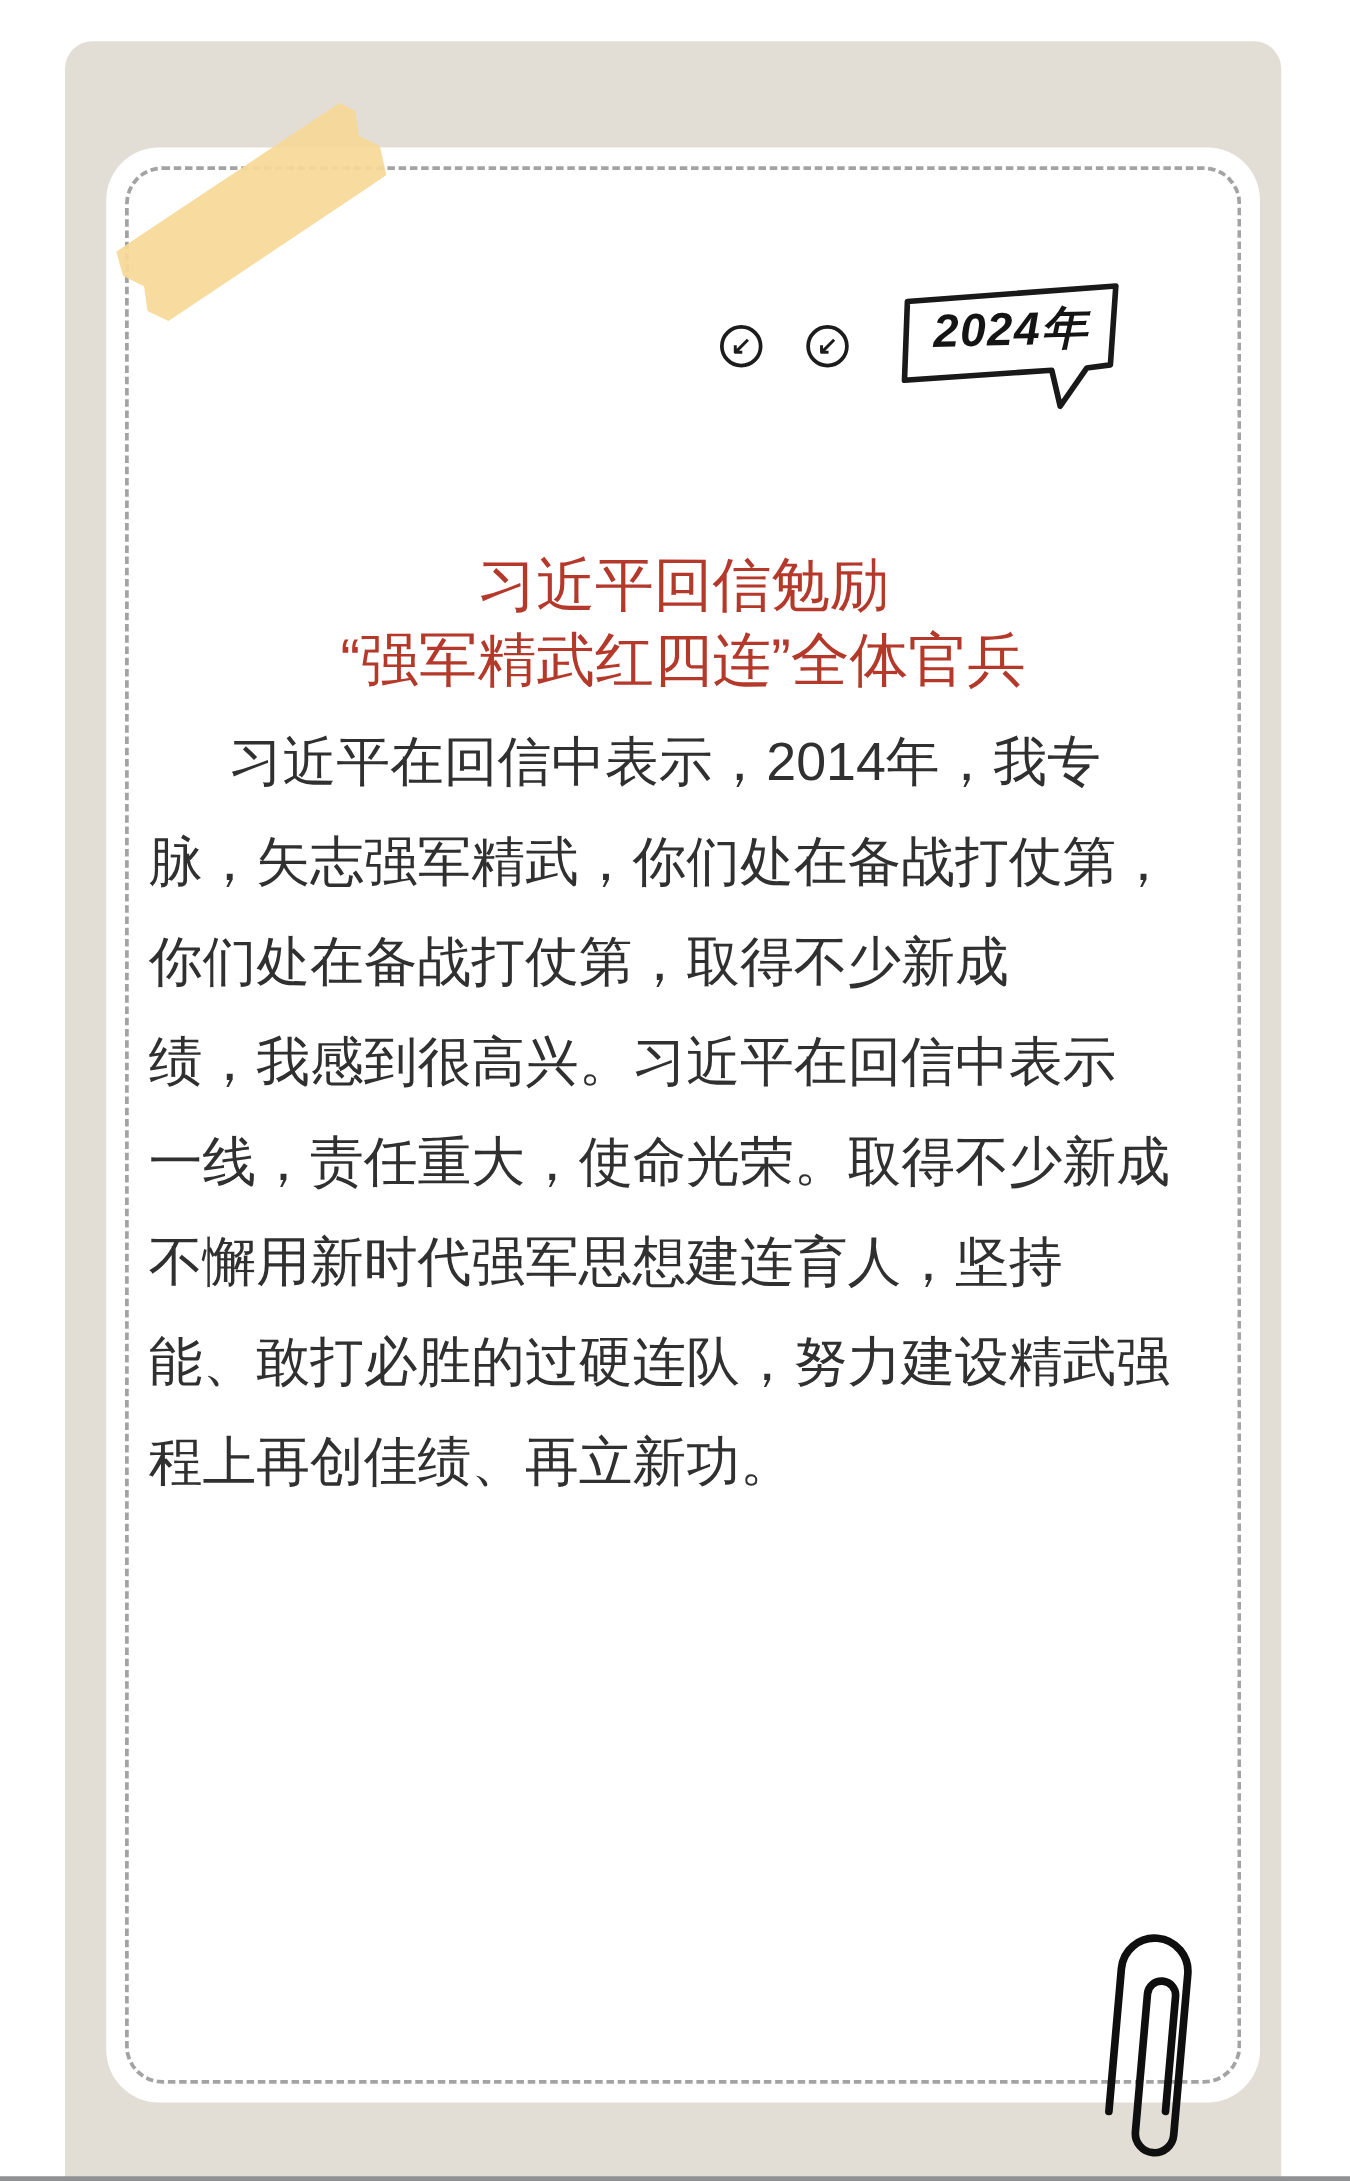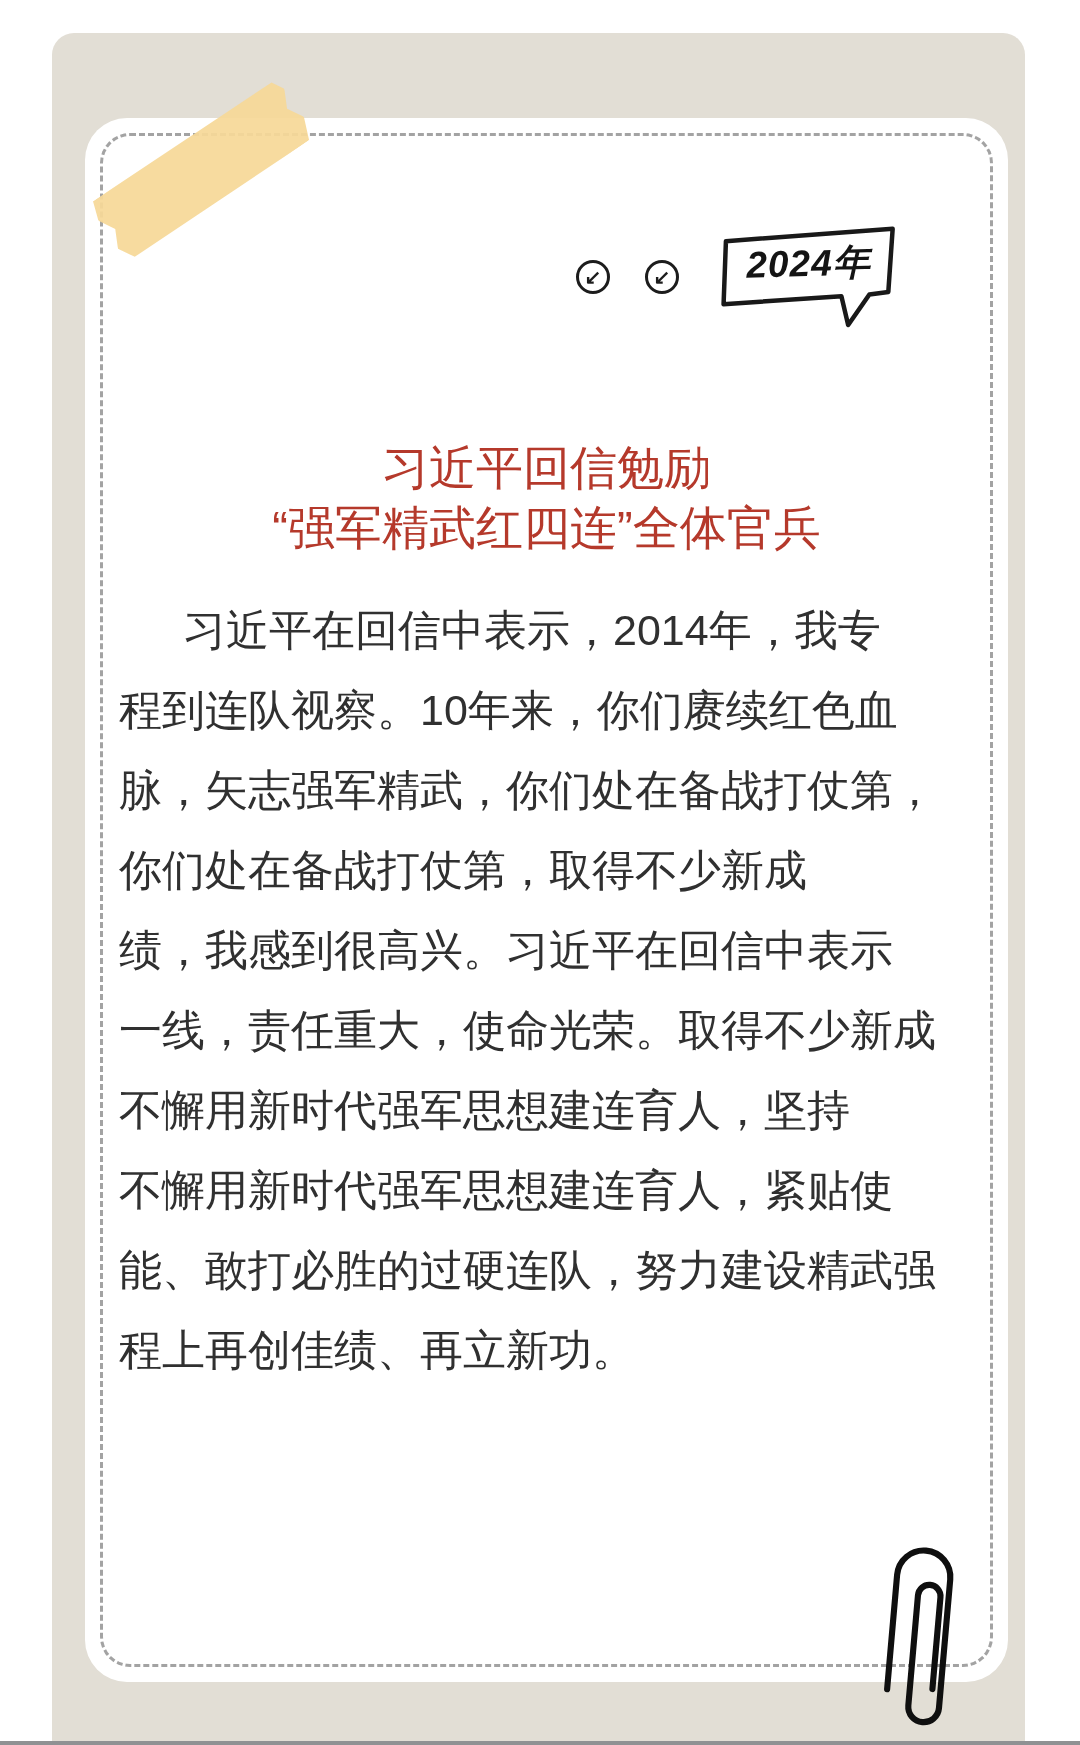--- a/index.html
+++ b/index.html
@@ -78,21 +78,21 @@
     text-align: center;
     color: #b5392b;
     font-weight: normal;
     font-size: 47px;
     line-height: 60px;
     margin-top: 42px;
   }
   
   .body {
     position: absolute;
-    left: 34px; top: 472px;
+    left: 34px; top: 452px;
     width: 780px;
     color: #303030;
     font-size: 43px;
     line-height: 80px;
   }
   .body .line { white-space: nowrap; height: 80px; }
   .body .line.first { text-indent: 64px; }
   
   .paperclip {
     position: absolute;
@@ -130,27 +130,25 @@
         <span class="label">2024年</span>
       </div>
 
       <div class="title">
         <div>习近平回信勉励</div>
         <div>“强军精武红四连”全体官兵</div>
       </div>
 
       <div class="body">
         <div class="line first">习近平在回信中表示，2014年，我专</div>
-        <div class="line">程到连队视察。10年来，你们赓续红色血</div>
         <div class="line">脉，矢志强军精武，你们处在备战打仗第，</div>
         <div class="line">你们处在备战打仗第，取得不少新成</div>
         <div class="line">绩，我感到很高兴。习近平在回信中表示</div>
         <div class="line">一线，责任重大，使命光荣。取得不少新成</div>
         <div class="line">不懈用新时代强军思想建连育人，坚持</div>
-        <div class="line">不懈用新时代强军思想建连育人，紧贴使</div>
         <div class="line">能、敢打必胜的过硬连队，努力建设精武强</div>
         <div class="line">程上再创佳绩、再立新功。</div>
       </div>
 
       <svg class="paperclip" viewBox="0 0 80 195">
         <path d="M14 146 L14 34 A26 26 0 0 1 66 34 L66 160 A15 15 0 0 1 36 160 L36 52 A11 11 0 0 1 58 52 L58 142" fill="none" stroke="#0f0f0f" stroke-width="6" stroke-linecap="round"></path>
       </svg>
     </div>
 
     <div class="tape"></div>

